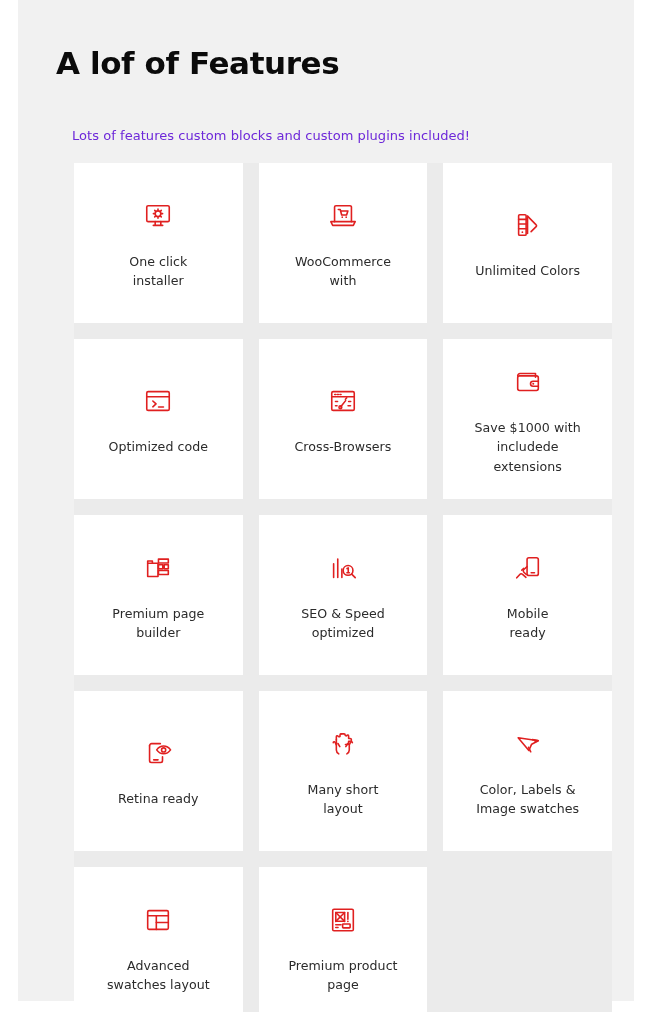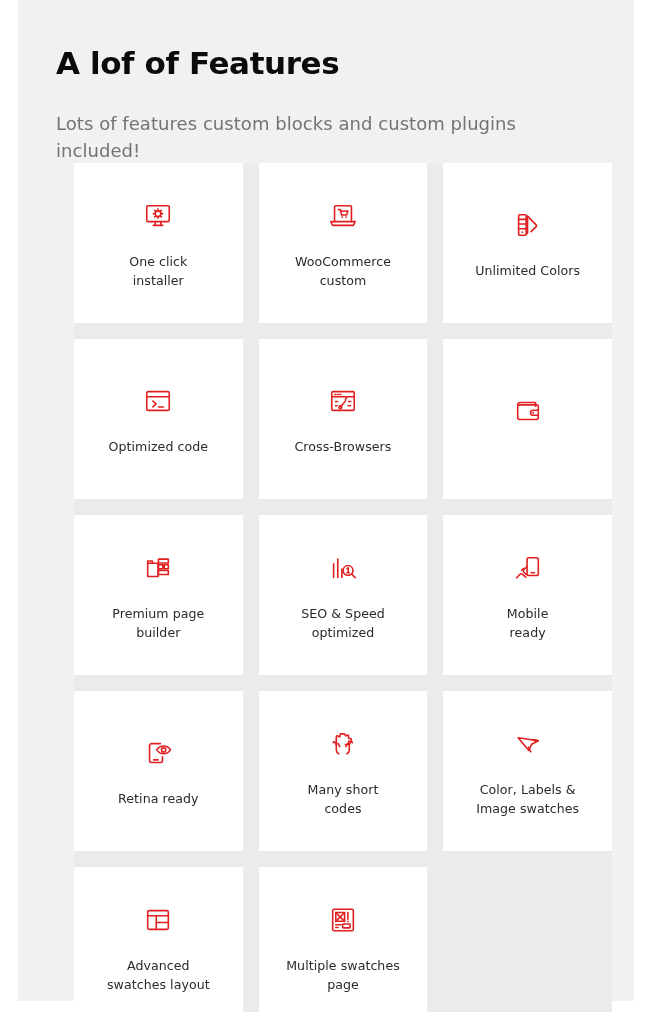--- a/index.html
+++ b/index.html
@@ -43,26 +43,26 @@
     margin: 0;
     font-family: "DejaVu Sans", sans-serif;
     font-size: 31px;
     font-weight: 700;
     letter-spacing: -0.4px;
     color: #0b0b0b;
     line-height: 1.2;
   }
 
   .section-subheading {
-    margin: 0;
+    margin: 16px;
     padding-top: 28px;
     font-family: "DejaVu Sans", sans-serif;
-    font-size: 18px;
+    font-size: 13px;
     font-weight: 400;
-    color: #737373;
+    color: #6d28d9;
     line-height: 1.5;
     letter-spacing: 0.05px;
   }
 
   .feature-grid {
     position: absolute;
     left: 56px;
     top: 163px;
     width: 538px;
     display: grid;
@@ -135,21 +135,21 @@
           <span class="feature-icon">
             <svg width="30" height="30" viewBox="0 0 32 32" fill="none" stroke="currentColor" stroke-width="1.7" stroke-linecap="round" stroke-linejoin="round">
               <path d="M7 22V6.5A1.5 1.5 0 0 1 8.5 5h15A1.5 1.5 0 0 1 25 6.5V22"></path>
               <path d="M3 22h26l-2 4H5z"></path>
               <path d="M11 9h2l1.6 6h5.2l1.4-4.3h-7"></path>
               <circle cx="15.2" cy="17.2" r="0.9" fill="currentColor" stroke="none"></circle>
               <circle cx="19.4" cy="17.2" r="0.9" fill="currentColor" stroke="none"></circle>
             </svg>
           </span>
           <span class="feature-label">WooCommerce
-custom</span>
+with</span>
         </div>
         <div class="feature-card">
           <span class="feature-icon">
             <svg width="30" height="30" viewBox="0 0 32 32" fill="none" stroke="currentColor" stroke-width="1.7" stroke-linecap="round" stroke-linejoin="round">
               <rect x="6" y="5" width="8" height="22" rx="1.2"></rect>
               <path d="M6 10h8M6 15h8M6 20h8"></path>
               <path d="M15.5 6.6l9.2 9.2a1.3 1.3 0 0 1 0 1.9l-5.4 5.4"></path>
               <path d="M15.5 6.6 15.5 25"></path>
               <circle cx="10" cy="23.6" r="0.95" fill="currentColor" stroke="none"></circle>
             </svg>
@@ -182,20 +182,23 @@
         </div>
         <div class="feature-card">
           <span class="feature-icon">
             <svg width="30" height="30" viewBox="0 0 32 32" fill="none" stroke="currentColor" stroke-width="1.7" stroke-linecap="round" stroke-linejoin="round">
               <path d="M5 9.5A2.5 2.5 0 0 1 7.5 7H24v4"></path>
               <rect x="5" y="9.5" width="22" height="15.5" rx="2"></rect>
               <path d="M27 15.2h-5.6a2.7 2.7 0 0 0 0 5.4H27"></path>
               <circle cx="21.6" cy="17.9" r="1.1" fill="currentColor" stroke="none"></circle>
             </svg>
           </span>
+          <span class="feature-label">Save $1000 with
+includede
+extensions</span>
         </div>
         <div class="feature-card">
           <span class="feature-icon">
             <svg width="30" height="30" viewBox="0 0 32 32" fill="none" stroke="currentColor" stroke-width="1.7" stroke-linecap="round" stroke-linejoin="round">
               <path d="M5 11h11v14H5z"></path>
               <path d="M5 11V8.5h5V11"></path>
               <path d="M16.5 6.5h10.5v4.2H16.5zM16.5 12.6h4.6v4.2h-4.6zM22.6 12.6h4.4v4.2h-4.4zM16.5 18.7h10.5v4.3H16.5z"></path>
             </svg>
           </span>
           <span class="feature-label">Premium page
@@ -243,21 +246,21 @@
             <svg width="30" height="30" viewBox="0 0 32 32" fill="none" stroke="currentColor" stroke-width="1.7" stroke-linecap="round" stroke-linejoin="round">
               <path d="M14 5.2h3.1a1.2 1.2 0 0 1 1.2 1.2c0 1 1.3 1.2 1.8.5.5-.8 1.9-.5 1.9.6v2.7h1.6a1.4 1.4 0 0 1 0 2.8H22v2.4a1.2 1.2 0 0 1-1.2 1.2h-2.2"></path>
               <path d="M14 5.2a1.2 1.2 0 0 0-1.2 1.2v1.5a1.3 1.3 0 0 1-2-.3c-.6-.8-1.9-.4-1.9.6v3.2"></path>
               <path d="M8.9 11.4v5.6"></path>
               <path d="M5.6 14.6c0-1 1.5-1.3 2-.4l1.3 2.8v5.4c0 1.9 1 3.2 2.6 4.1"></path>
               <path d="M26 14.6c0-1-1.5-1.3-2-.4l-1.3 2.8v5.4c0 1.9-1 3.2-2.6 4.1"></path>
               <path d="M12.6 18.8l-2-3.3M19 18.8l2-3.3"></path>
             </svg>
           </span>
           <span class="feature-label">Many short
-codes</span>
+layout</span>
         </div>
         <div class="feature-card">
           <span class="feature-icon">
             <svg width="30" height="30" viewBox="0 0 32 32" fill="none" stroke="currentColor" stroke-width="1.7" stroke-linecap="round" stroke-linejoin="round">
               <path d="M5.5 9.4 27 12.6l-7.1 3.6-3 6.7z"></path>
               <path d="M16.6 19.5l2.3 4.8"></path>
               <path d="M20.8 11.3l5.8.9-3.2 1.6"></path>
             </svg>
           </span>
           <span class="feature-label">Color, Labels &amp;
@@ -280,19 +283,19 @@
             <svg width="30" height="30" viewBox="0 0 32 32" fill="none" stroke="currentColor" stroke-width="1.7" stroke-linecap="round" stroke-linejoin="round">
               <rect x="5" y="4.5" width="22" height="23" rx="1.4"></rect>
               <rect x="8.3" y="8" width="9.4" height="9.4"></rect>
               <path d="M8.3 8l9.4 9.4M17.7 8l-9.4 9.4"></path>
               <path d="M21.2 8v7.2"></path>
               <circle cx="21.2" cy="17.4" r="0.95" fill="currentColor" stroke="none"></circle>
               <path d="M8.3 21h5.6M8.3 24h2.4"></path>
               <rect x="15.6" y="20.2" width="8" height="4.2" rx="0.7"></rect>
             </svg>
           </span>
-          <span class="feature-label">Multiple swatches
+          <span class="feature-label">Premium product
 page</span>
         </div>
       </div>
 
   </div>
 </div>
 
 </body></html>

